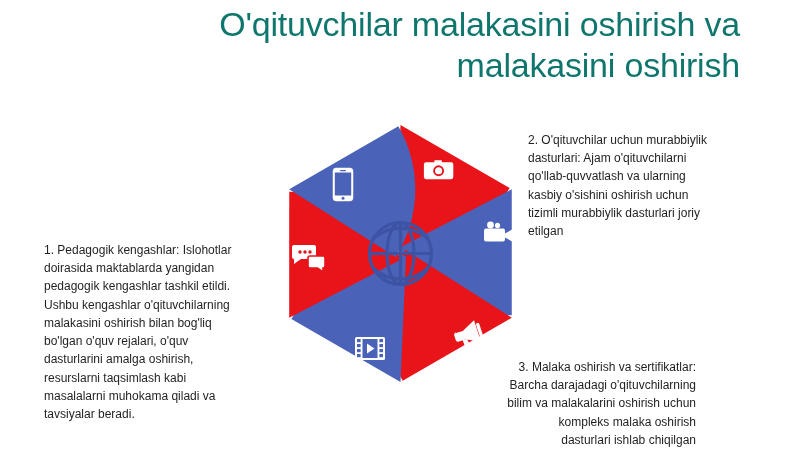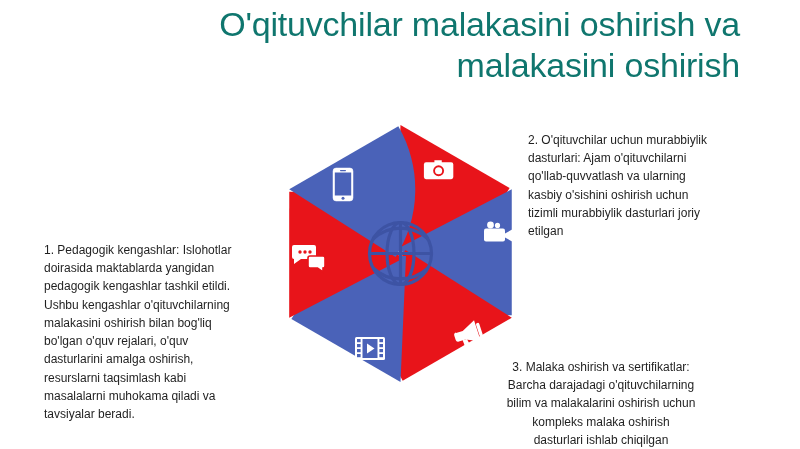--- a/index.html
+++ b/index.html
@@ -64,21 +64,21 @@
   #callout-2 {
     left: 528px;
     top: 131px;
     width: 182px;
     text-align: left;
   }
   #callout-3 {
     left: 506px;
     top: 358px;
     width: 190px;
-    text-align: center;
+    text-align: right;
   }
 </style>
 </head>
 <body>
 
 <div id="slide">
 
   <div id="title">O'qituvchilar malakasini oshirish va malakasini oshirish</div>
 
   <div id="diagram">

